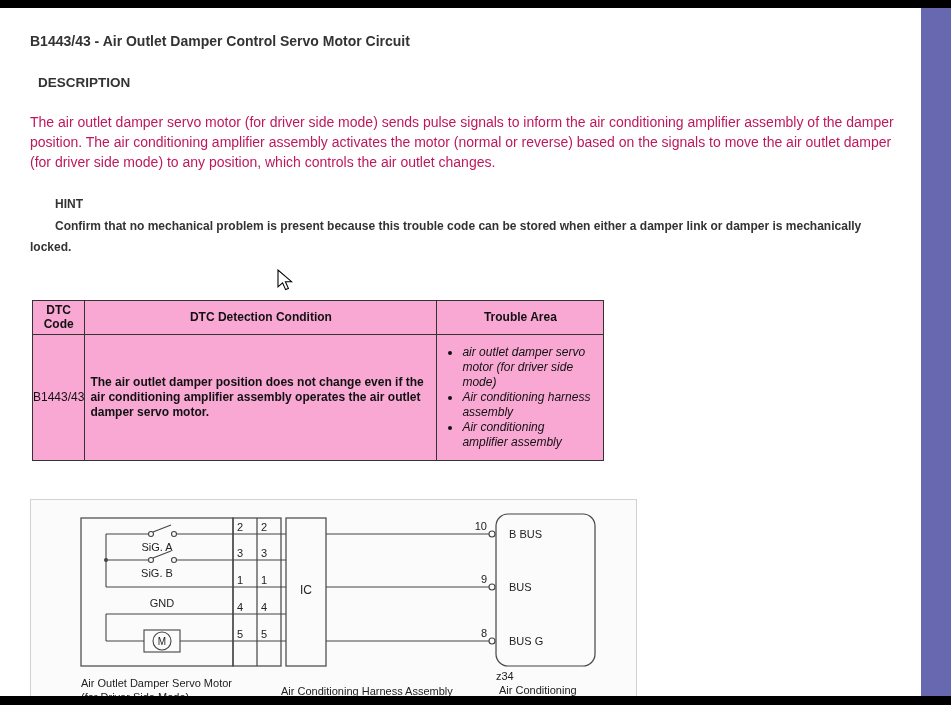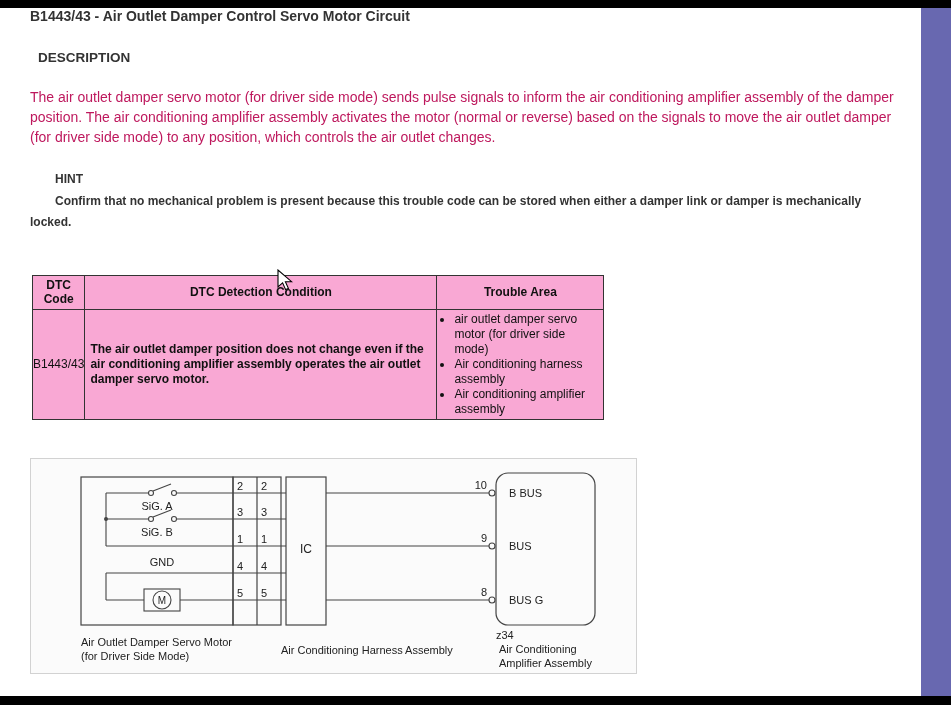--- a/index.html
+++ b/index.html
@@ -11,34 +11,34 @@
     overflow:hidden;
     color:#3a3a3a;
   }
   .top-border { position:absolute; top:0; left:0; width:951px; height:8px; background:#000; z-index:20; }
   .bottom-border { position:absolute; bottom:0; left:0; width:951px; height:9px; background:#000; z-index:20; }
   .scrollbar { position:absolute; top:8px; right:0; width:30px; bottom:9px; background:#6868b0; z-index:10; }
   .content {
     position:absolute; top:8px; left:0; right:30px; bottom:9px;
     background:#fff; padding:0 10px 0 30px; overflow:hidden;
   }
-  h1.title { font-size:14px; font-weight:bold; color:#333; }
+  h1.title { margin-top:25px; font-size:14px; font-weight:bold; color:#333; }
   h2.section { margin-top:26px; font-size:13.5px; font-weight:bold; color:#333;padding-left:8px; }
   p.desc { margin-top:22px; font-size:14px; line-height:20px; max-width:884px; color:#be185d; }
   .hint { margin-top:22px; font-weight:bold; font-size:12px; line-height:21px; color:#333; }
   .hint-head { margin-left:25px; }
   .hint-body { text-indent:25px; margin-top:1px; max-width:856px; }
 
   table.dtc { margin-top:42px; margin-left:2px; border-collapse:collapse; font-size:12px; color:#111; background:#f9a8d4; }
   table.dtc th, table.dtc td { border:1px solid #333; }
   table.dtc th { font-weight:bold; padding:2px 3px; text-align:center; line-height:1.2; }
   td.code-cell { text-align:center; vertical-align:middle;margin-left:16px; }
   td.cond-cell { padding:3px 5px; vertical-align:middle; line-height:1.25;font-weight:bold; }
   td.area-cell { padding:2px 3px 2px 5px; vertical-align:top; line-height:1.25; }
-  td.area-cell ul { margin:0; padding-left:12px; list-style-type:disc; }
+  td.area-cell ul { margin:8px; padding-left:12px; list-style-type:disc;font-style:italic; }
 
   h2.wiring { margin-top:40px; }
   .diagram-box {
     margin-top:38px; width:607px; height:216px;
     border:1px solid #d2d2d2; background:#fbfbfb; position:relative; overflow:hidden;
   }
   .diagram-box svg { display:block; }
   .diagram-box svg text { font-family:"Liberation Sans", sans-serif; fill:#222; }
 
   .cursor { position:absolute; left:277px; top:269px; z-index:30; }

